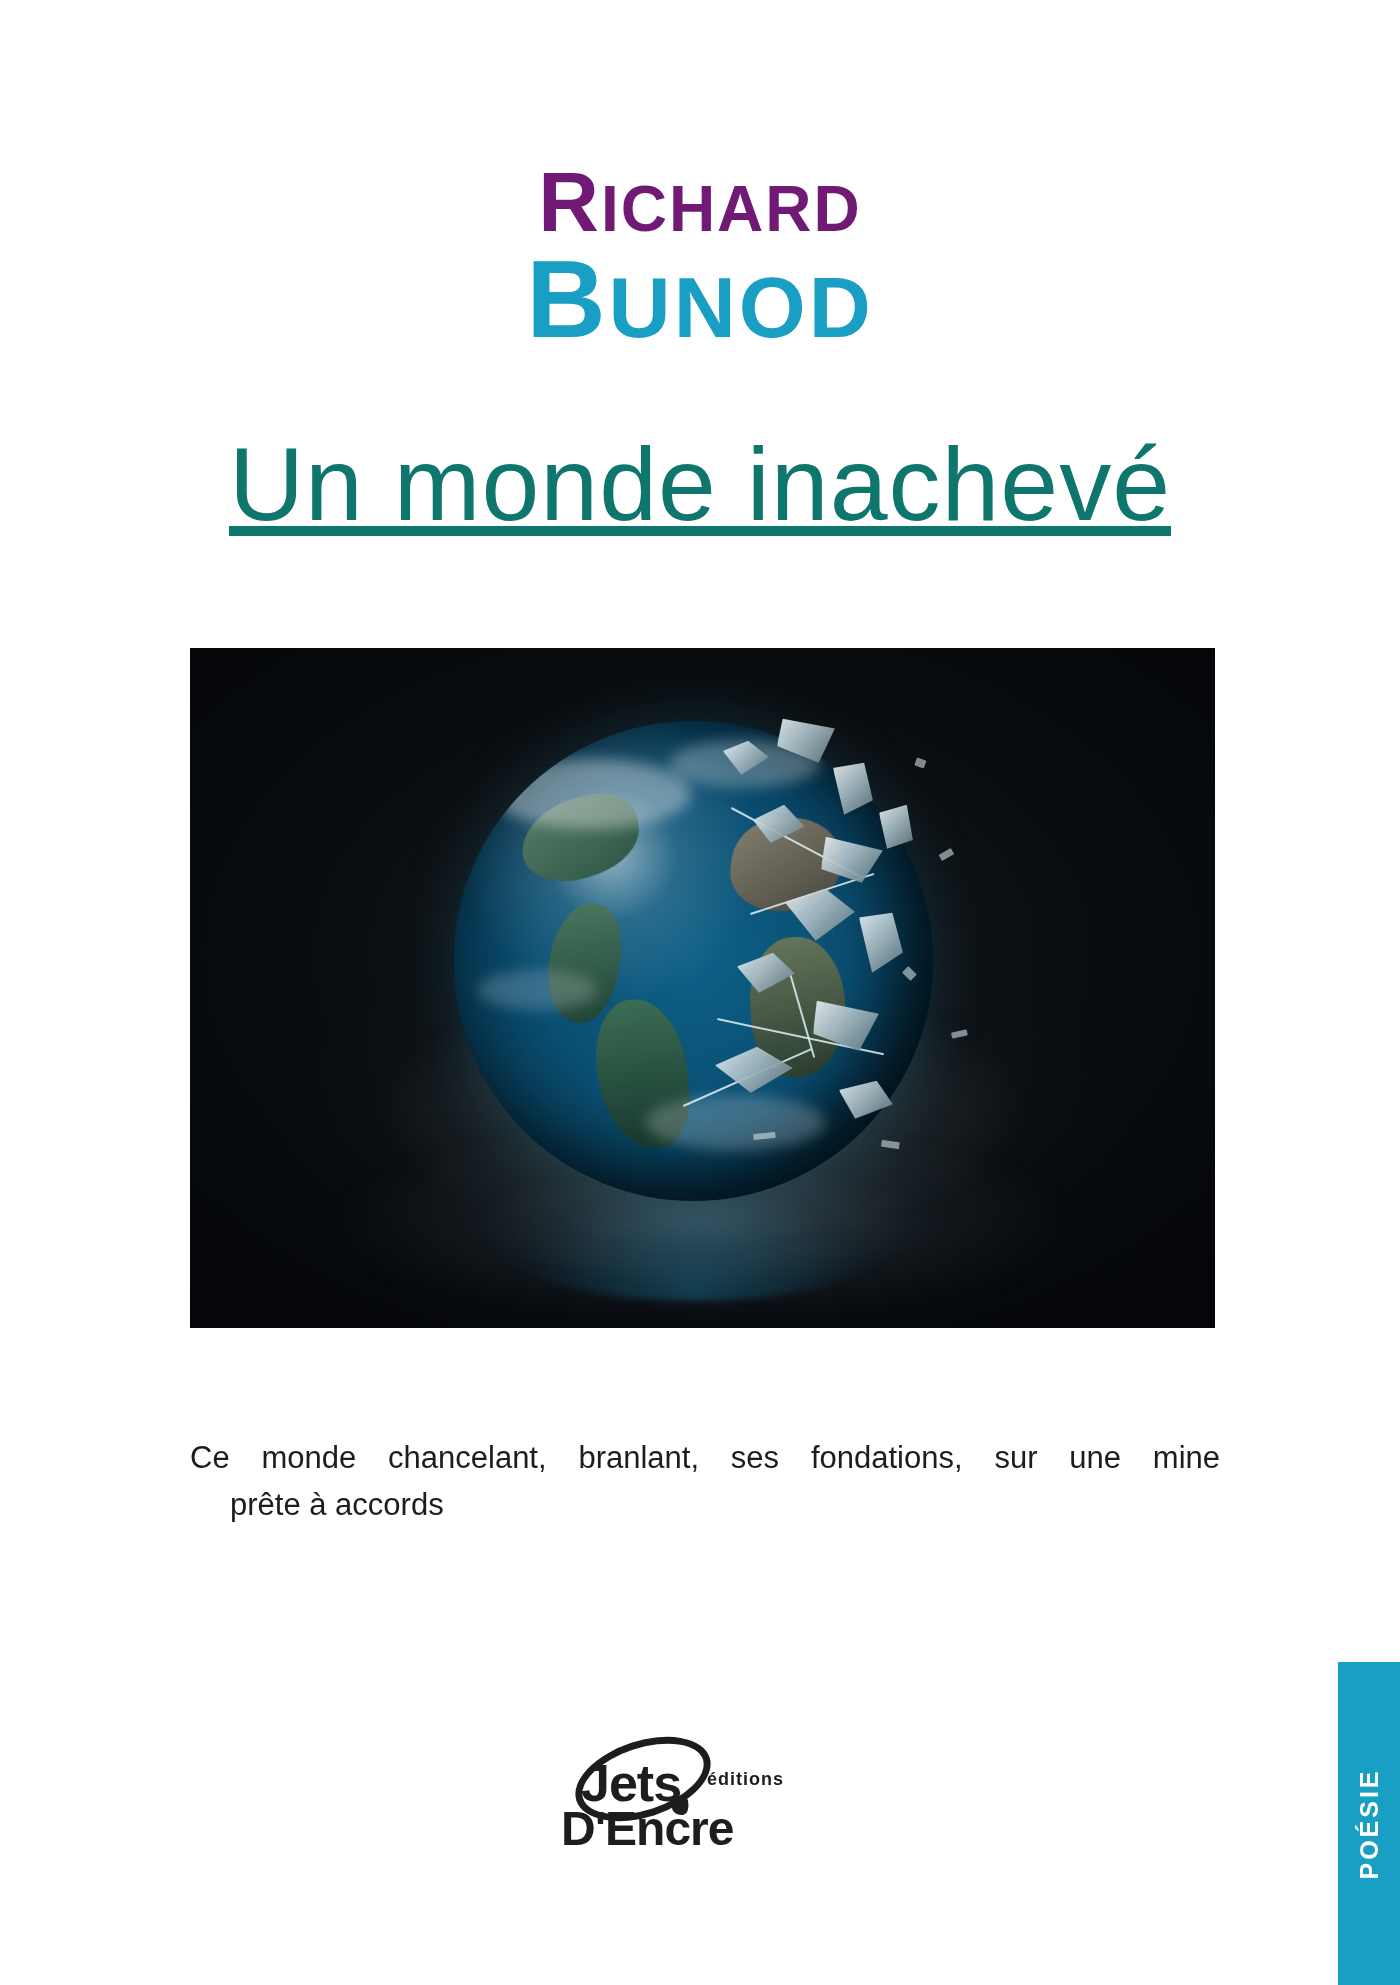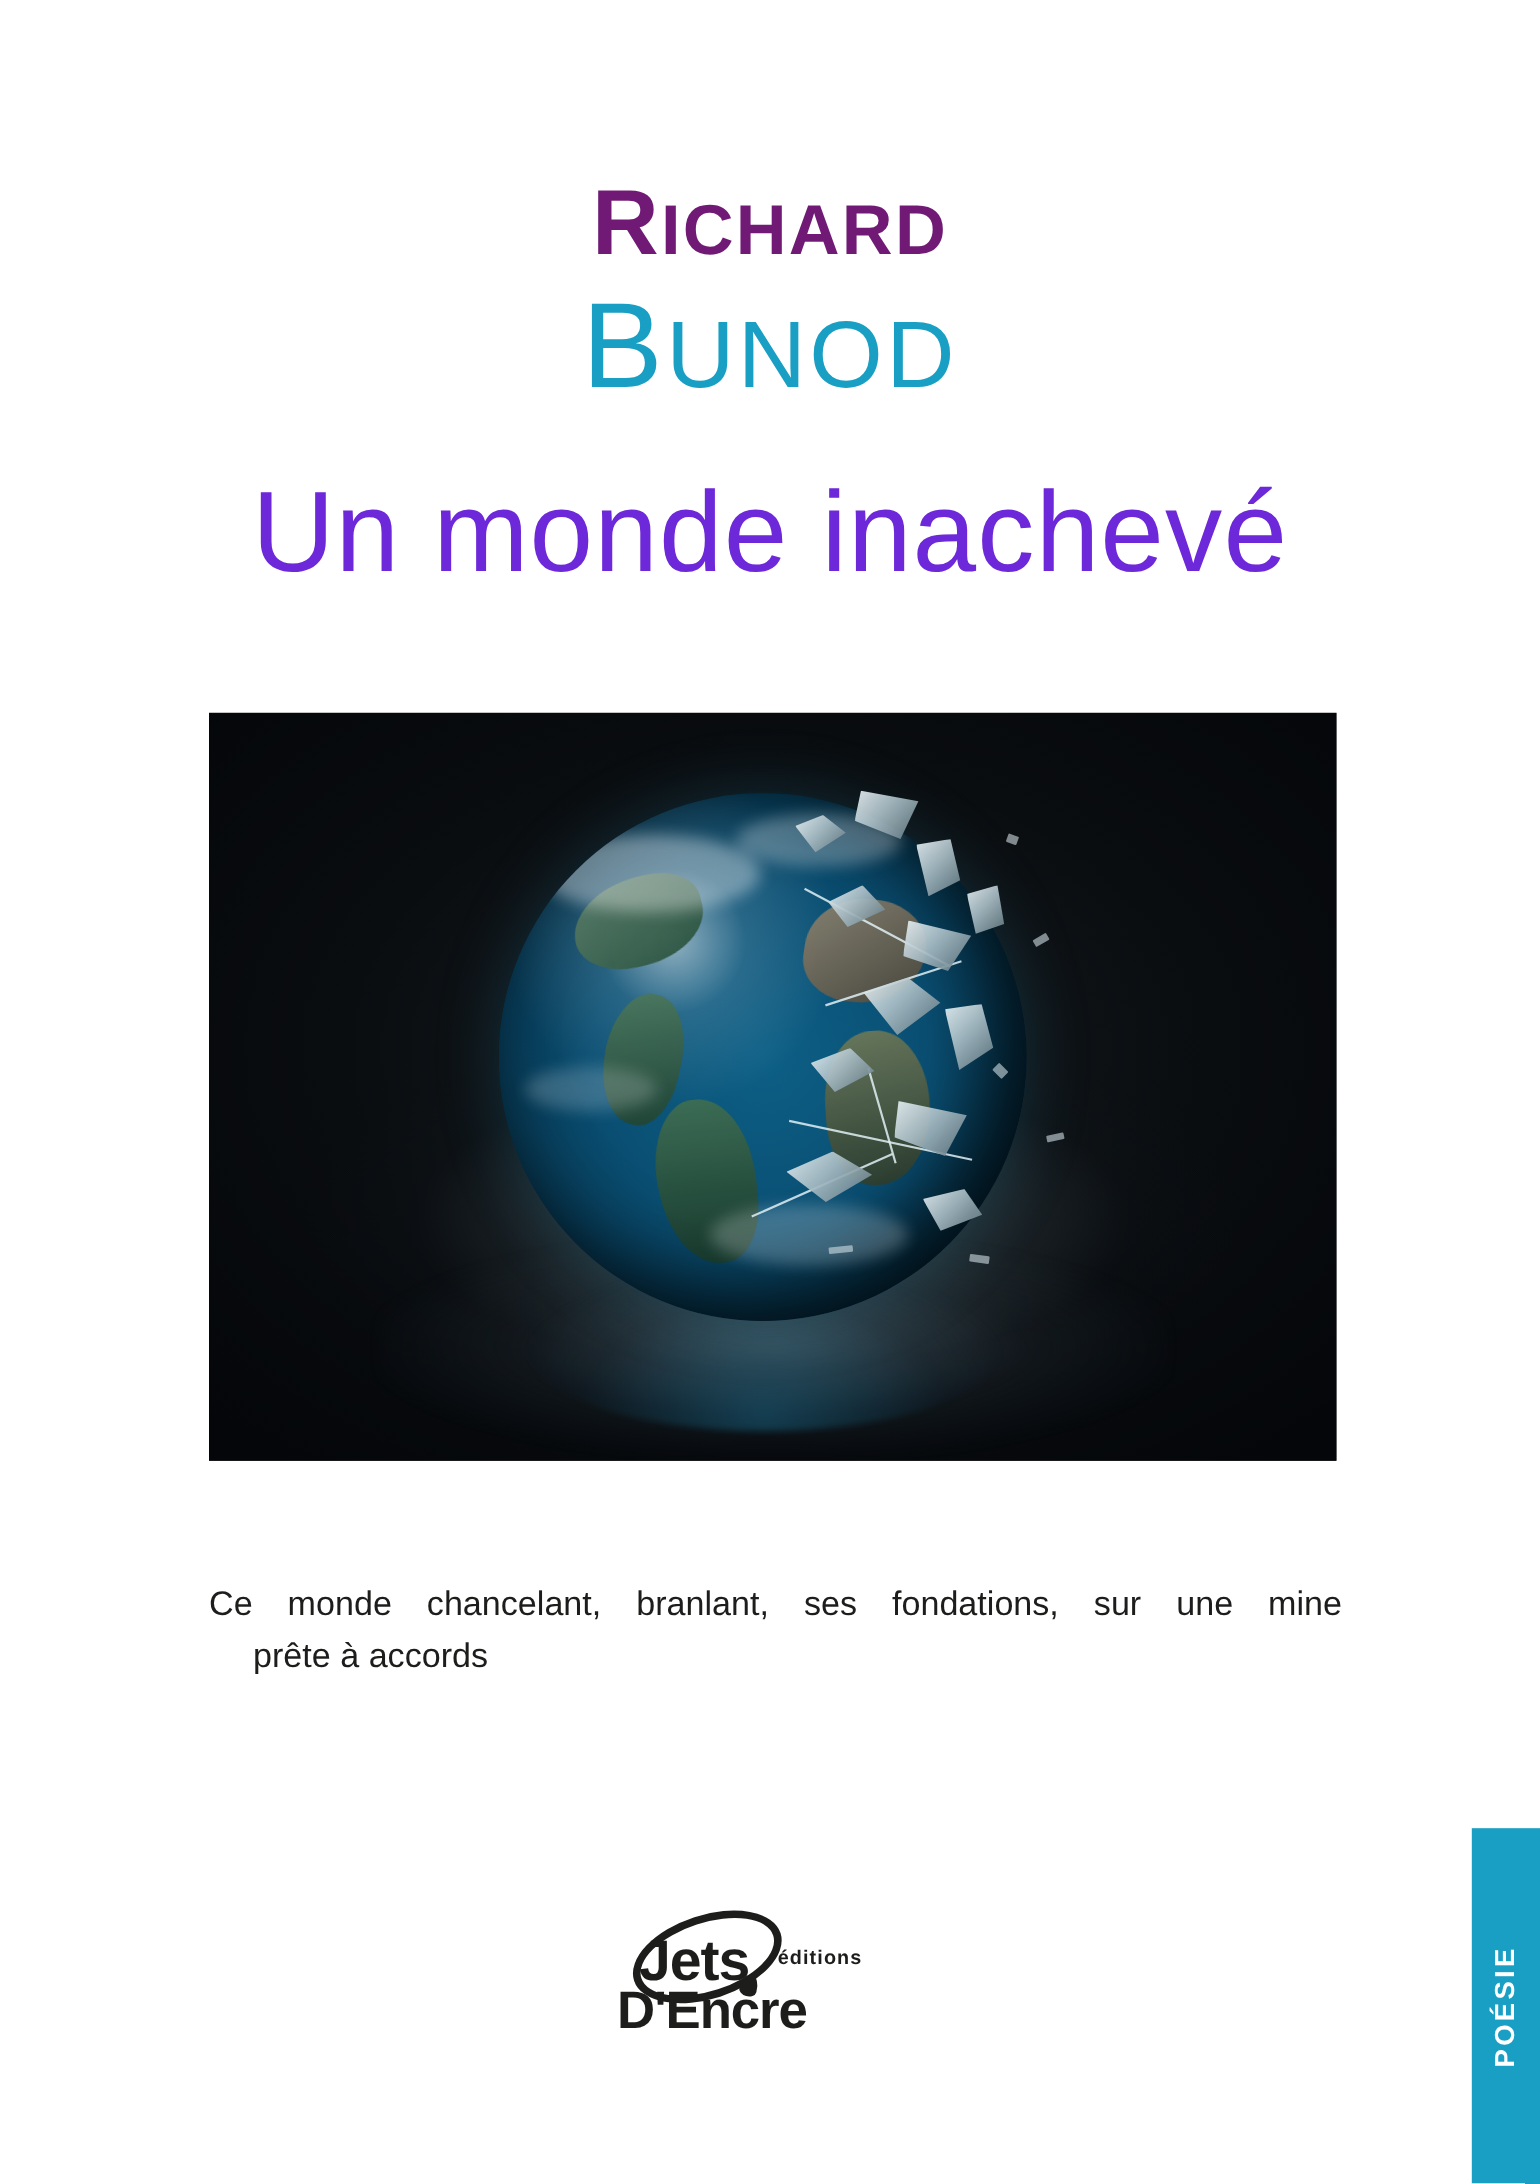--- a/index.html
+++ b/index.html
@@ -30,24 +30,23 @@
     font-weight: bold;
     letter-spacing: 2px;
     display: block;
   }
   .author-first .cap {
     font-size: 84px;
   }
   .author-last {
     color: #1a9fc4;
     font-size: 86px;
-    font-weight: normal;
+    font-weight: bold;
     letter-spacing: 3px;
     display: block;
-    margin-top: 16px;
   }
   .author-last .cap {
     font-size: 110px;
   }
 
   
   .book-title {
     position: absolute;
     left: 0;
     top: 430px;
@@ -281,21 +280,21 @@
 
 <div class="author-block">
   <span class="author-first" style="color: #701a75;">
     <span class="cap">R</span><span>ICHARD</span>
   </span>
   <span class="author-last" style="color: rgb(26, 159, 196);">
     <span class="cap">B</span><span>UNOD</span>
   </span>
 </div>
 
-<div class="book-title" style="color: #6d28d9;">Un monde inachevé</div>
+<div class="book-title" style="color: #0f766e; text-decoration: underline;">Un monde inachevé</div>
 
 <div class="cover-image" style="background: rgb(5, 8, 10);">
   <div class="scene"></div>
   <div class="floor-glow"></div>
   <div class="reflection"></div>
   <div class="globe-wrap">
     <div class="globe">
       <div class="land l1"></div>
       <div class="land l2"></div>
       <div class="land l3"></div>

